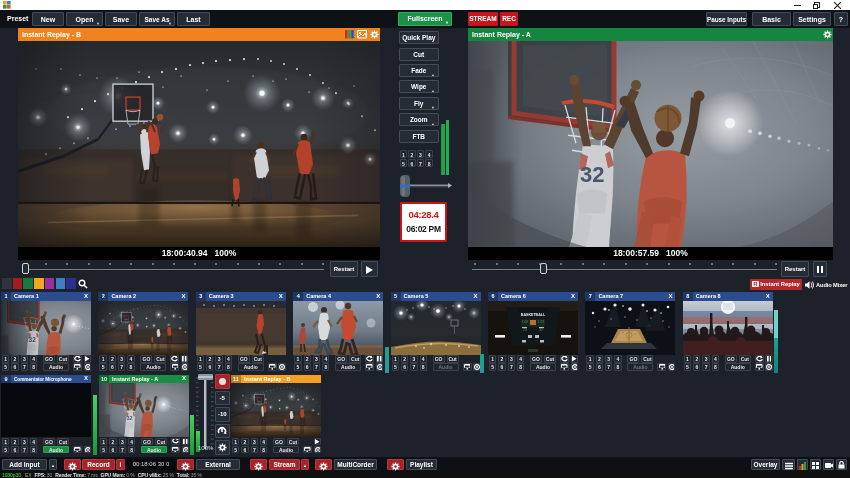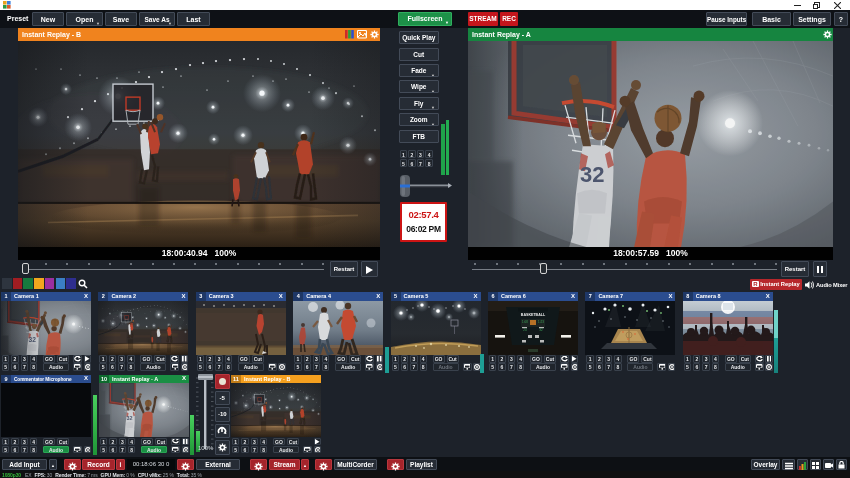--- a/index.html
+++ b/index.html
@@ -413,21 +413,21 @@
 <div class="abs" style="left:445.6px;top:120px;width:3.6px;height:55px;background:#23ad50;"></div>
 <svg class="abs" style="left:398px;top:174px;" width="56" height="25">
 <line x1="12" y1="11.5" x2="52" y2="11.5" stroke="#8a9098" stroke-width="2"></line>
 <line x1="12" y1="12.8" x2="52" y2="12.8" stroke="#3c4148" stroke-width="1"></line>
 <path d="M 50 9 L 54 11.5 L 50 14 Z" fill="#aab0b8"></path>
 <rect x="2" y="1" width="10" height="22" rx="4" fill="#585e66"></rect>
 <rect x="3.5" y="2" width="3.5" height="20" rx="2" fill="#6e747c"></rect>
 <rect x="2" y="10.5" width="10" height="3" fill="#2a6fd4"></rect>
 </svg>
 <div class="abs" style="left:400px;top:202px;width:47px;height:40px;background:#fff;border:2px solid #cc1414;box-sizing:border-box;border-radius:1px;">
-<div style="color:#cc1414;font-weight:bold;font-size:9.5px;text-align:center;margin-top:5px;letter-spacing:-0.3px;">02:57.4</div>
+<div style="color:#cc1414;font-weight:bold;font-size:9.5px;text-align:center;margin-top:5px;letter-spacing:-0.3px;">04:28.4</div>
 <div style="color:#111;font-weight:bold;font-size:8.5px;text-align:center;margin-top:4px;letter-spacing:-0.3px;">06:02 PM</div>
 </div>
 <div class="abs" style="left:2.0px;top:278px;width:9.6px;height:11px;background:#2e353f;"></div>
 <div class="abs" style="left:12.7px;top:278px;width:9.6px;height:11px;background:#a11d22;"></div>
 <div class="abs" style="left:23.4px;top:278px;width:9.6px;height:11px;background:#177a3e;"></div>
 <div class="abs" style="left:34.1px;top:278px;width:9.6px;height:11px;background:#f2a71e;"></div>
 <div class="abs" style="left:44.8px;top:278px;width:9.6px;height:11px;background:#9b2fa0;"></div>
 <div class="abs" style="left:55.5px;top:278px;width:9.6px;height:11px;background:#3b7fc4;"></div>
 <div class="abs" style="left:66.2px;top:278px;width:9.6px;height:11px;background:#2e2e8f;"></div>
 <svg class="abs" style="left:78px;top:279px;" width="10" height="10">

